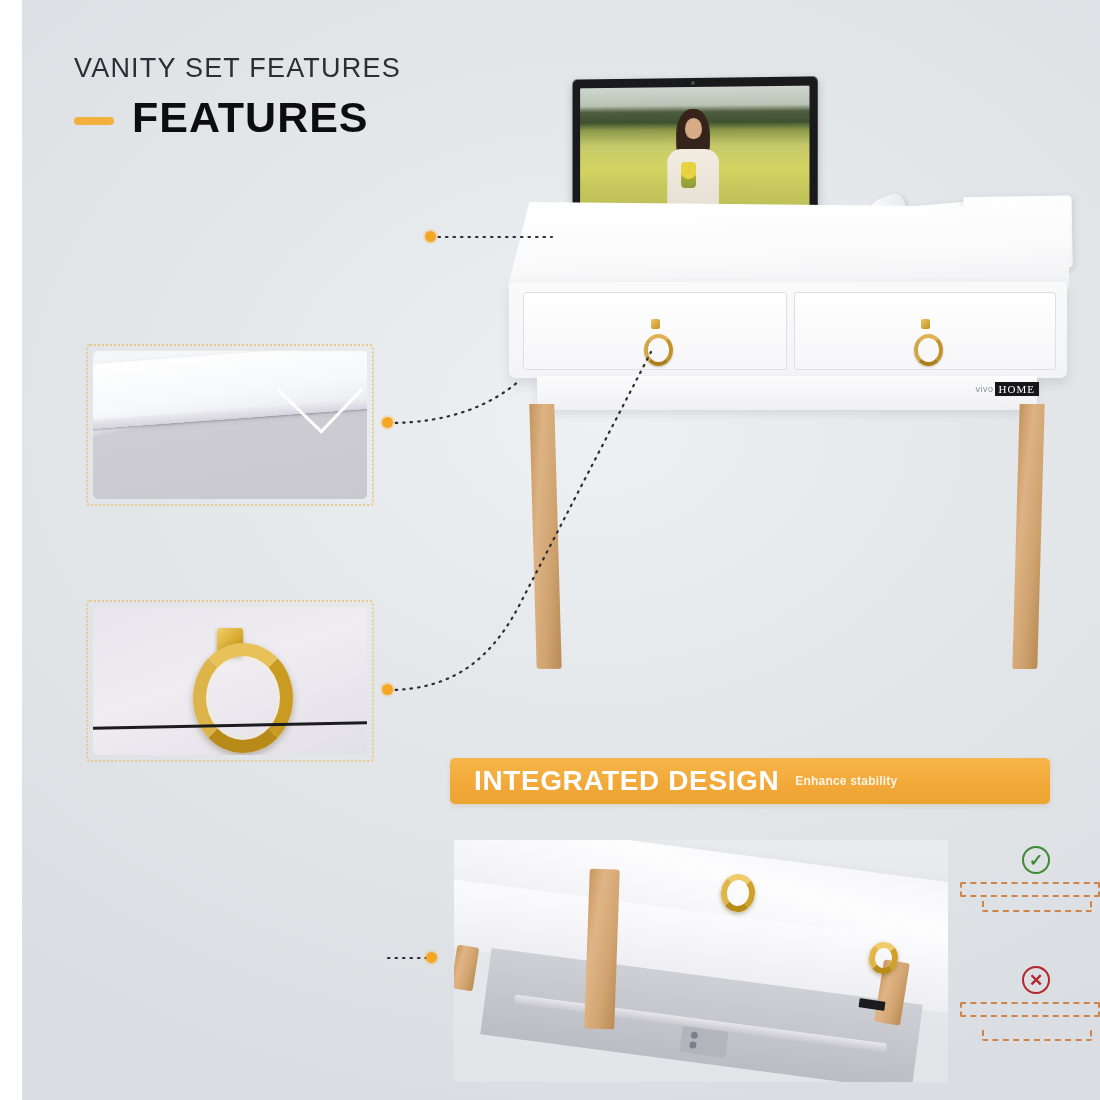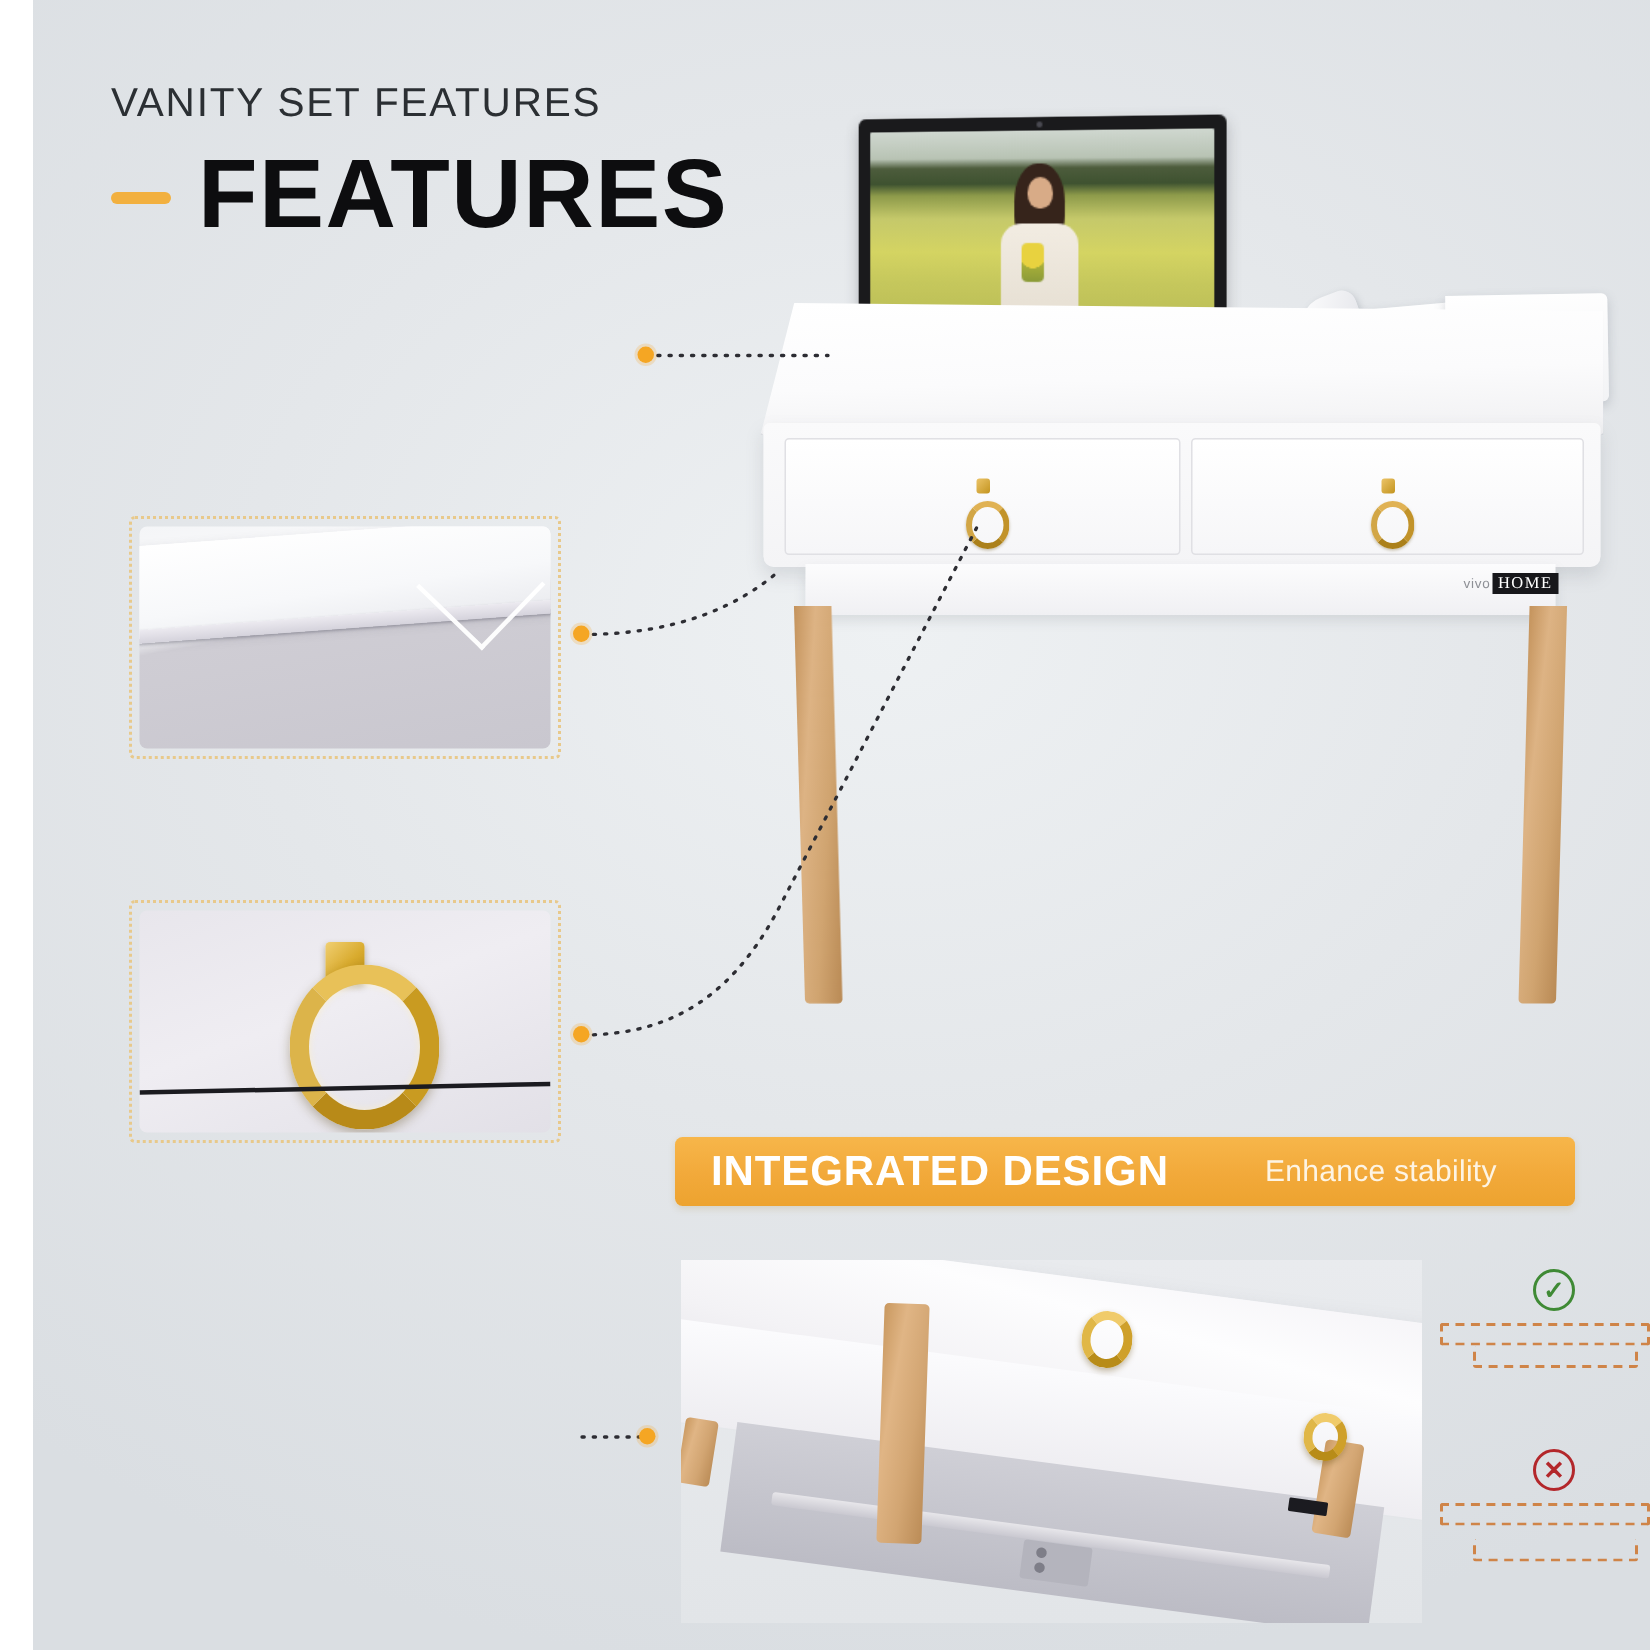--- a/index.html
+++ b/index.html
@@ -40,21 +40,21 @@
   .title-dash {
     width: 40px;
     height: 8px;
     border-radius: 4px;
     background: #f2b03f;
     margin-right: 18px;
     margin-top: 6px;
     flex: none;
   }
   .title-main {
-    font-size: 65px;
+    font-size: 43px;
     font-weight: bold;
     letter-spacing: 1px;
     color: #0d0d0f;
     line-height: 1;
   }
 
   
   .feat-label {
     position: absolute;
     font-size: 33px;
@@ -436,32 +436,31 @@
     position: absolute;
     left: 428px; top: 758px;
     width: 600px; height: 46px;
     background: linear-gradient(180deg, #f7b64a 0%, #f2a93a 55%, #eda32f 100%);
     border-radius: 5px;
     display: flex;
     align-items: center;
     padding-left: 24px;
     box-sizing: border-box;
     box-shadow: 0 2px 5px rgba(160,120,40,.18);
-    gap: 48px;
   }
   #banner .b-title {
     color: #ffffff;
     font-size: 28px;
     font-weight: bold;
     letter-spacing: .6px;
   }
   #banner .b-sub {
     color: #fdf4e4;
-    font-size: 20px;
-    font-weight: 400;
+    font-size: 12px;
+    font-weight: 700;
     margin-left: 16px;
     letter-spacing: .2px;
   }
 
   
   #underside {
     position: absolute;
     left: 432px; top: 840px;
     width: 494px; height: 242px;
     overflow: hidden;

